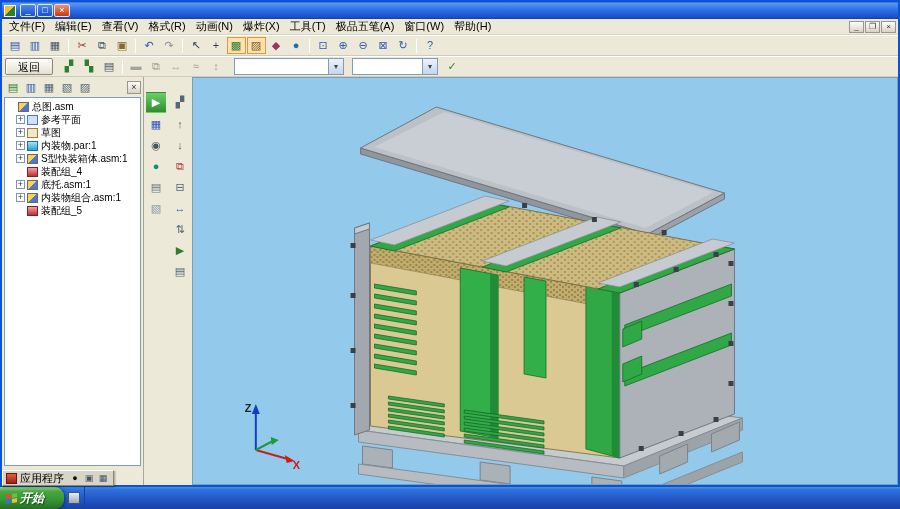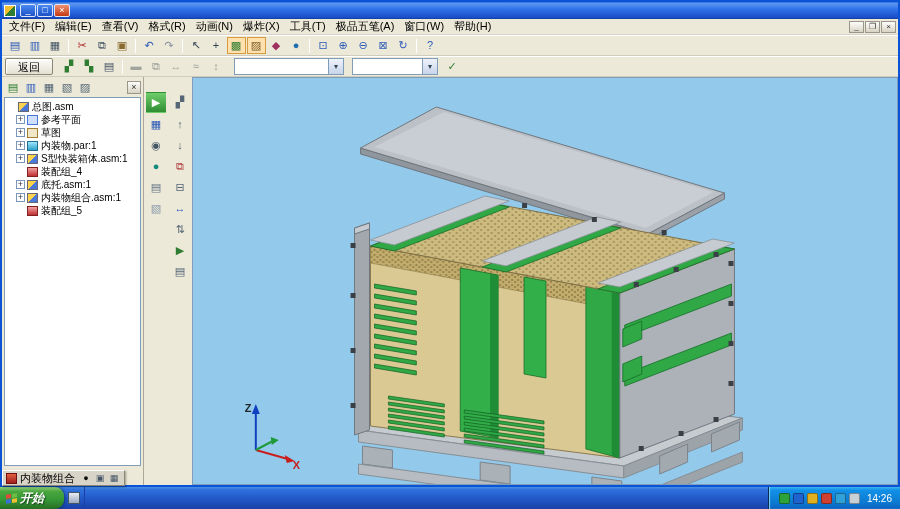--- a/index.html
+++ b/index.html
@@ -517,21 +517,21 @@
           <text x="100" y="391" font-size="11" font-weight="bold" fill="#C81E1E">X</text>
         </g>
       </svg>
     </div>
 
   </div>
 </div>
 
 <div class="ime-bar">
   <span class="ime-logo"></span>
-  <span class="ime-label">内装物组合</span>
+  <span class="ime-label">应用程序</span>
   <span class="bar-icons" id="ime-buttons">
       <div class="tb">
         <span class="tb-g" style="color: rgb(17, 17, 17);">●</span>
       </div>
       <div class="tb">
         <span class="tb-g" style="color: rgb(68, 85, 102);">▣</span>
       </div>
       <div class="tb">
         <span class="tb-g" style="color: rgb(68, 85, 102);">▦</span>
       </div>
@@ -545,24 +545,13 @@
         <span style="background:#6fbe44"></span>
       <span style="background:#3a6fd8"></span>
         <span style="background:#f0c030"></span>
     </span>
     <span>开始</span>
   </div>
   <div class="ql">
     <span class="ql-ic"></span>
   </div>
   <div class="task-space"></div>
-  <div class="tray">
-    <span class="bar-icons" id="tray-icons" style="gap:3px;display:flex;">
-        <span class="tray-ic" style="background: rgb(43, 163, 58);"></span>
-        <span class="tray-ic" style="background: rgb(30, 98, 208);"></span>
-        <span class="tray-ic" style="background: rgb(224, 176, 32);"></span>
-        <span class="tray-ic" style="background: rgb(208, 64, 48);"></span>
-        <span class="tray-ic" style="background: rgb(48, 160, 216);"></span>
-        <span class="tray-ic" style="background: rgb(200, 208, 216);"></span>
-      </span>
-    <span class="tray-time">14:26</span>
-  </div>
 </div>
 
 </body></html>

